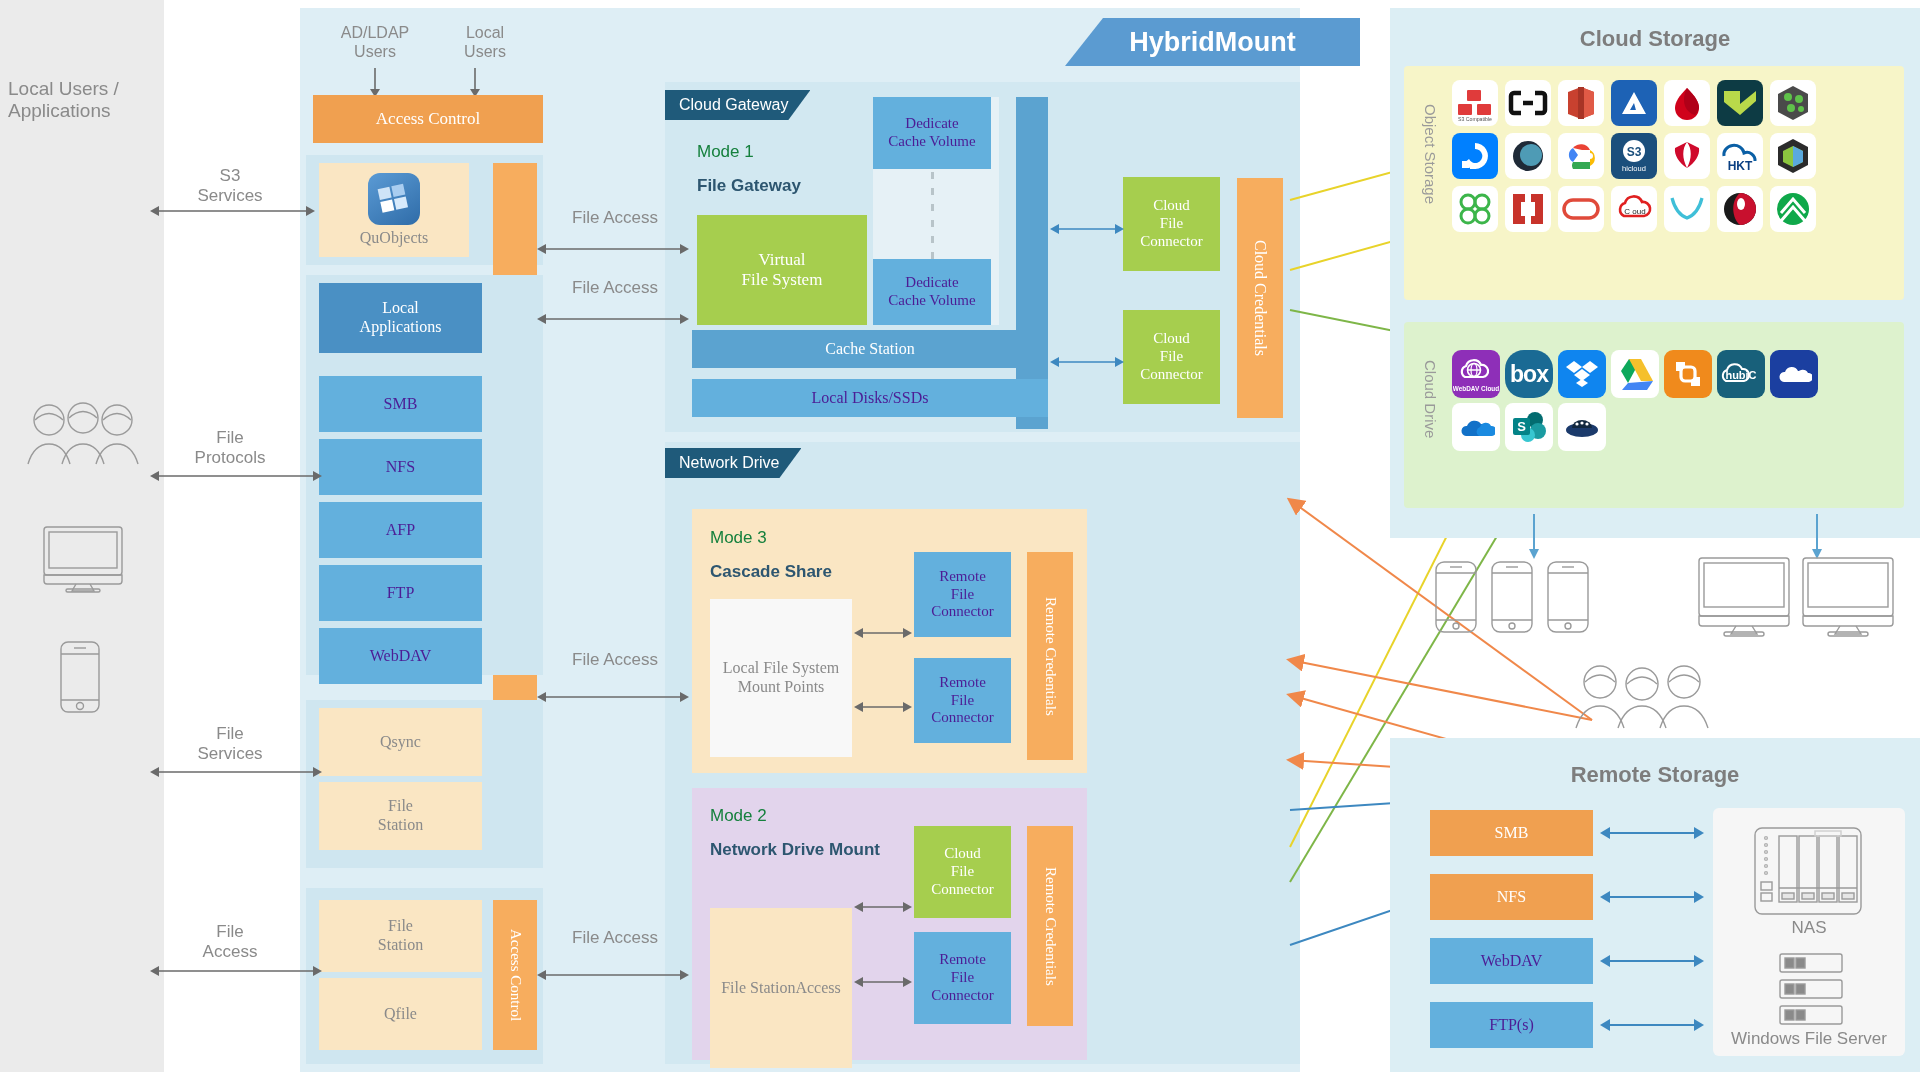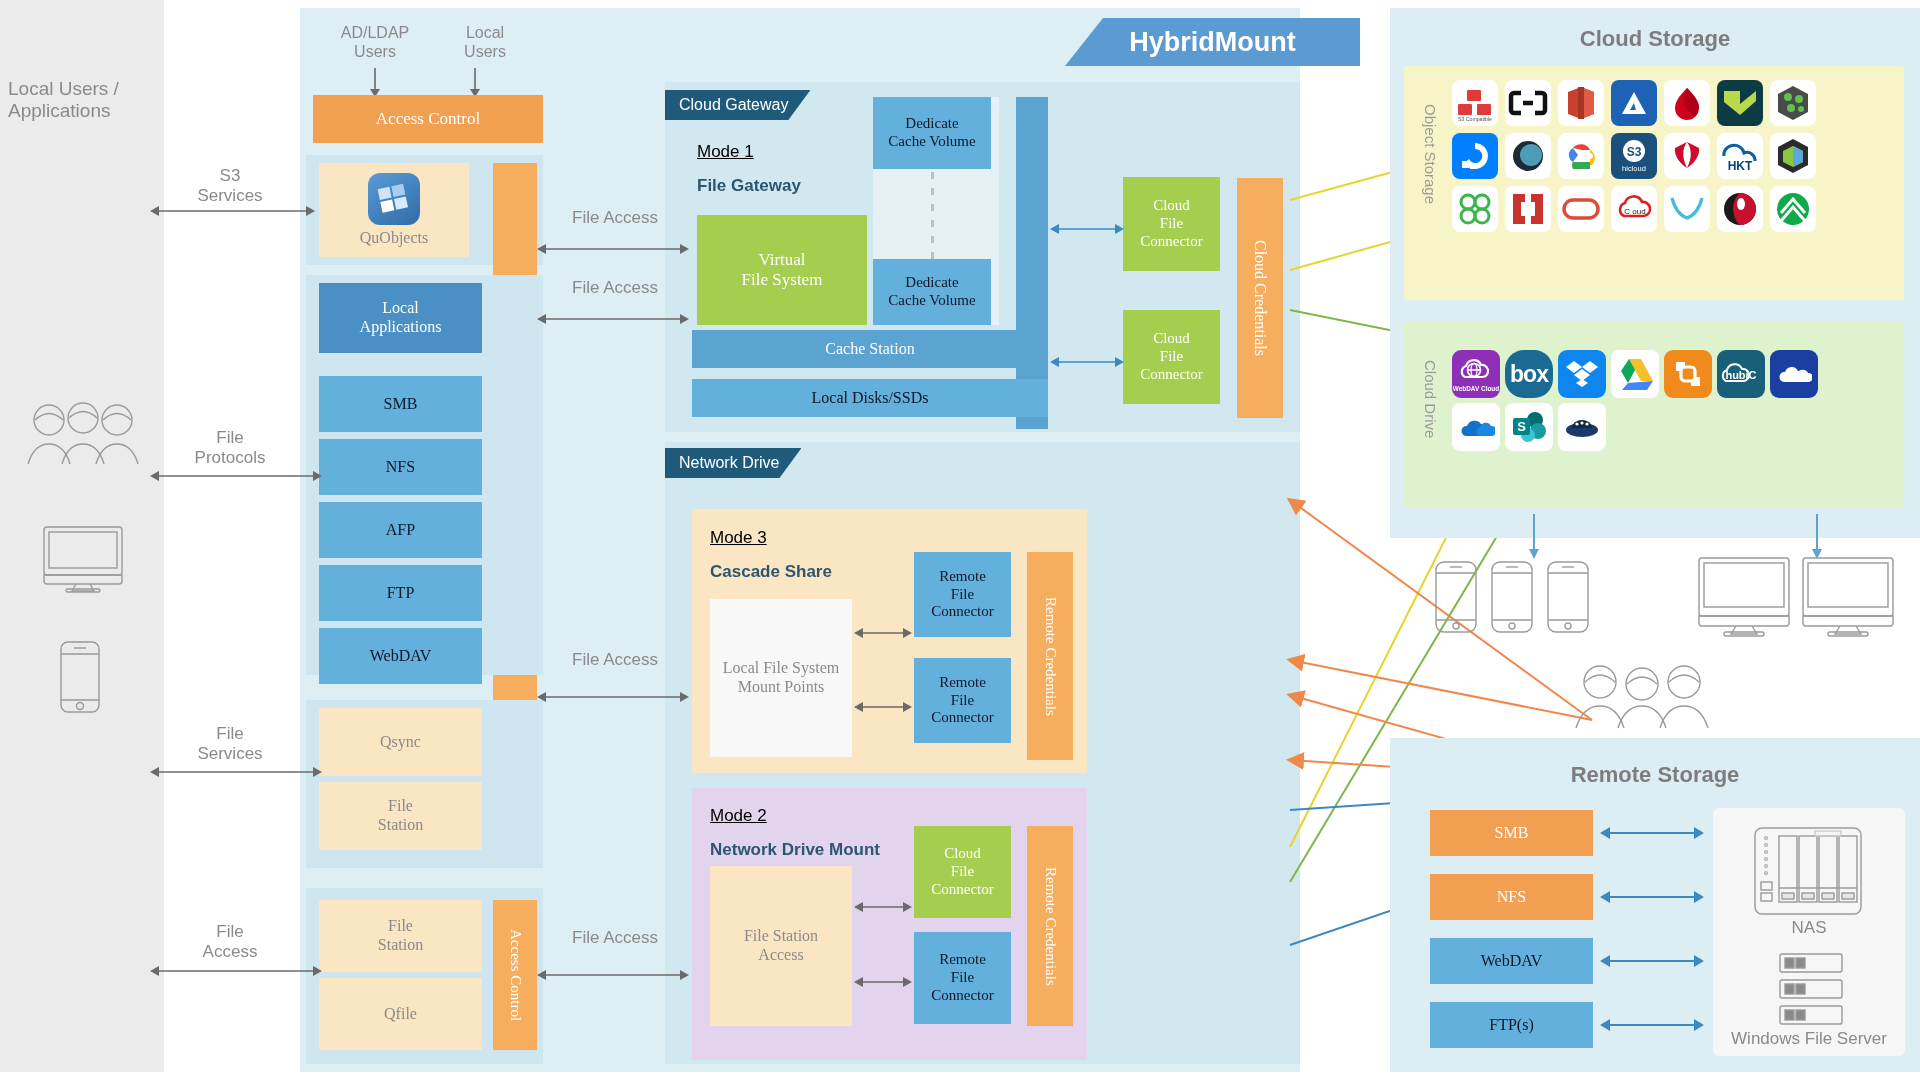--- a/index.html
+++ b/index.html
@@ -38,34 +38,34 @@
     background: #1f5a7a; color: #fff; font-size: 16px;
     height: 30px; padding: 0 22px 0 14px;
     clip-path: polygon(0 0, 100% 0, calc(100% - 22px) 100%, 0 100%);
     display: flex; align-items: center;
   }
 
   
   .box { display: flex; align-items: center; justify-content: center; text-align: center; line-height: 1.18; font-family: Liberation Serif, serif; }
   .b-orange   { background: #f0a050; color: #fff; }
   .b-orange-l { background: #f7ad5e; color: #fff; }
-  .b-blue     { background: #63b0dd; color: #0f172a; }
+  .b-blue     { background: #63b0dd; color: #4c1d95; }
   .b-blue-d   { background: #4a90c4; color: #fff; }
   .b-blue-m   { background: #5ba3d0; color: #fff; }
   .b-green    { background: #a6ce4e; color: #fff; }
   .b-cream    { background: #fae6c3; color: #8a8a8a; }
   .b-white    { background: #f8f8f8; color: #8a8a8a; }
 
   .vert { writing-mode: vertical-rl; text-orientation: mixed; }
 
   .grp { background: #cfe6f0; }
 
   .arrow-label { color: #8a8a8a; font-size: 17px; text-align: center; line-height: 1.2; }
 
-  .mode-num { color: #000000; font-size: 17px; text-decoration: underline; }
+  .mode-num { color: #15803d; font-size: 17px; }
   .mode-name { color: #2d5670; font-size: 17px; font-weight: bold; }
 
   .panel-title { color: #7d7d7d; font-size: 22px; font-weight: bold; text-align: center; }
   .side-label { color: #9a9a9a; font-size: 15px; }
 
   
   .rp { left: 1390px; top: 8px; width: 530px; height: 530px; background: #dceef4; }
   .rp2 { left: 1390px; top: 738px; width: 530px; height: 334px; background: #dceef4; }
 
   .cloud-obj { background: #f7f5c8; border-radius: 4px; }
@@ -393,21 +393,21 @@
       <line x1="8" y1="7" x2="50" y2="7"></line>
           <polygon points="9,2 9,12 0,7" stroke="none"></polygon>
           <polygon points="49,2 49,12 58,7" stroke="none"></polygon>
         </g>
       </svg>
   </div>
 
   <div class="abs" style="left:692px; top:788px; width:395px; height:272px; background:#e2d4ec;"></div>
   <div class="abs mode-num" style="left:710px; top:806px;">Mode 2</div>
   <div class="abs mode-name" style="left:710px; top:840px;">Network Drive Mount</div>
-  <div class="abs box b-cream" style="left:710px; top:866px; width:142px; height:160px; flex-direction:column; font-size:16px;">
+  <div class="abs box b-cream" style="left:710px; top:908px; width:142px; height:160px; font-size:16px;">
     <span>File Station</span>
     <span>Access</span>
   </div>
   <div class="abs box b-green" style="left:914px; top:826px; width:97px; height:92px; flex-direction:column; font-size:15px;">
     <span>Cloud</span>
     <span>File</span>
     <span>Connector</span>
   </div>
   <div class="abs box b-blue" style="left:914px; top:932px; width:97px; height:92px; flex-direction:column; font-size:15px;">
     <span>Remote</span>

